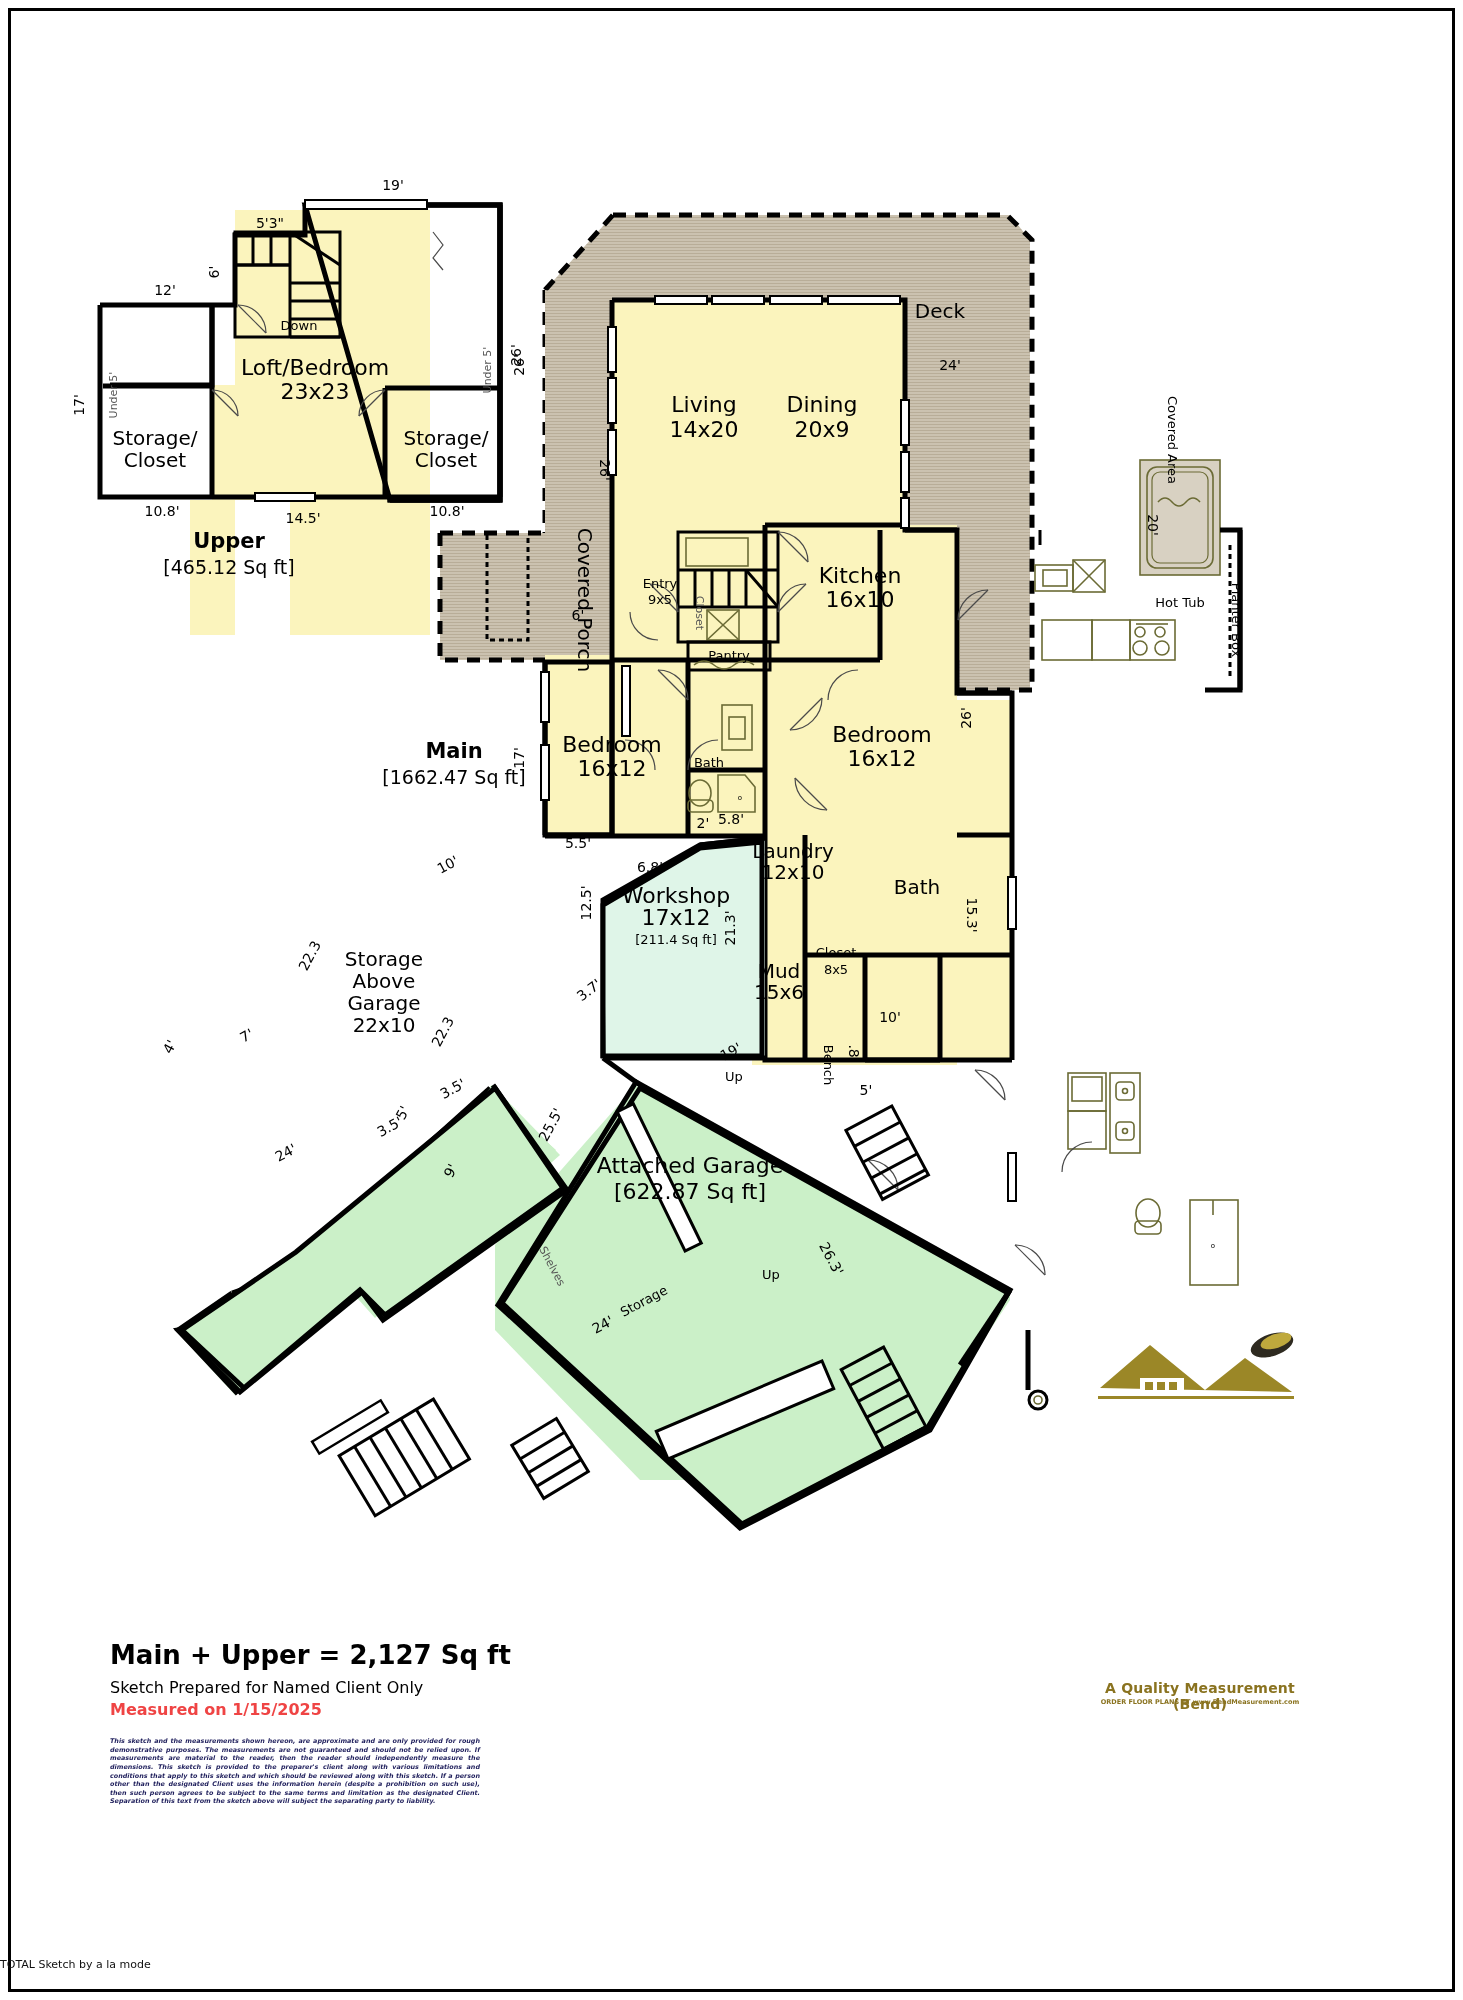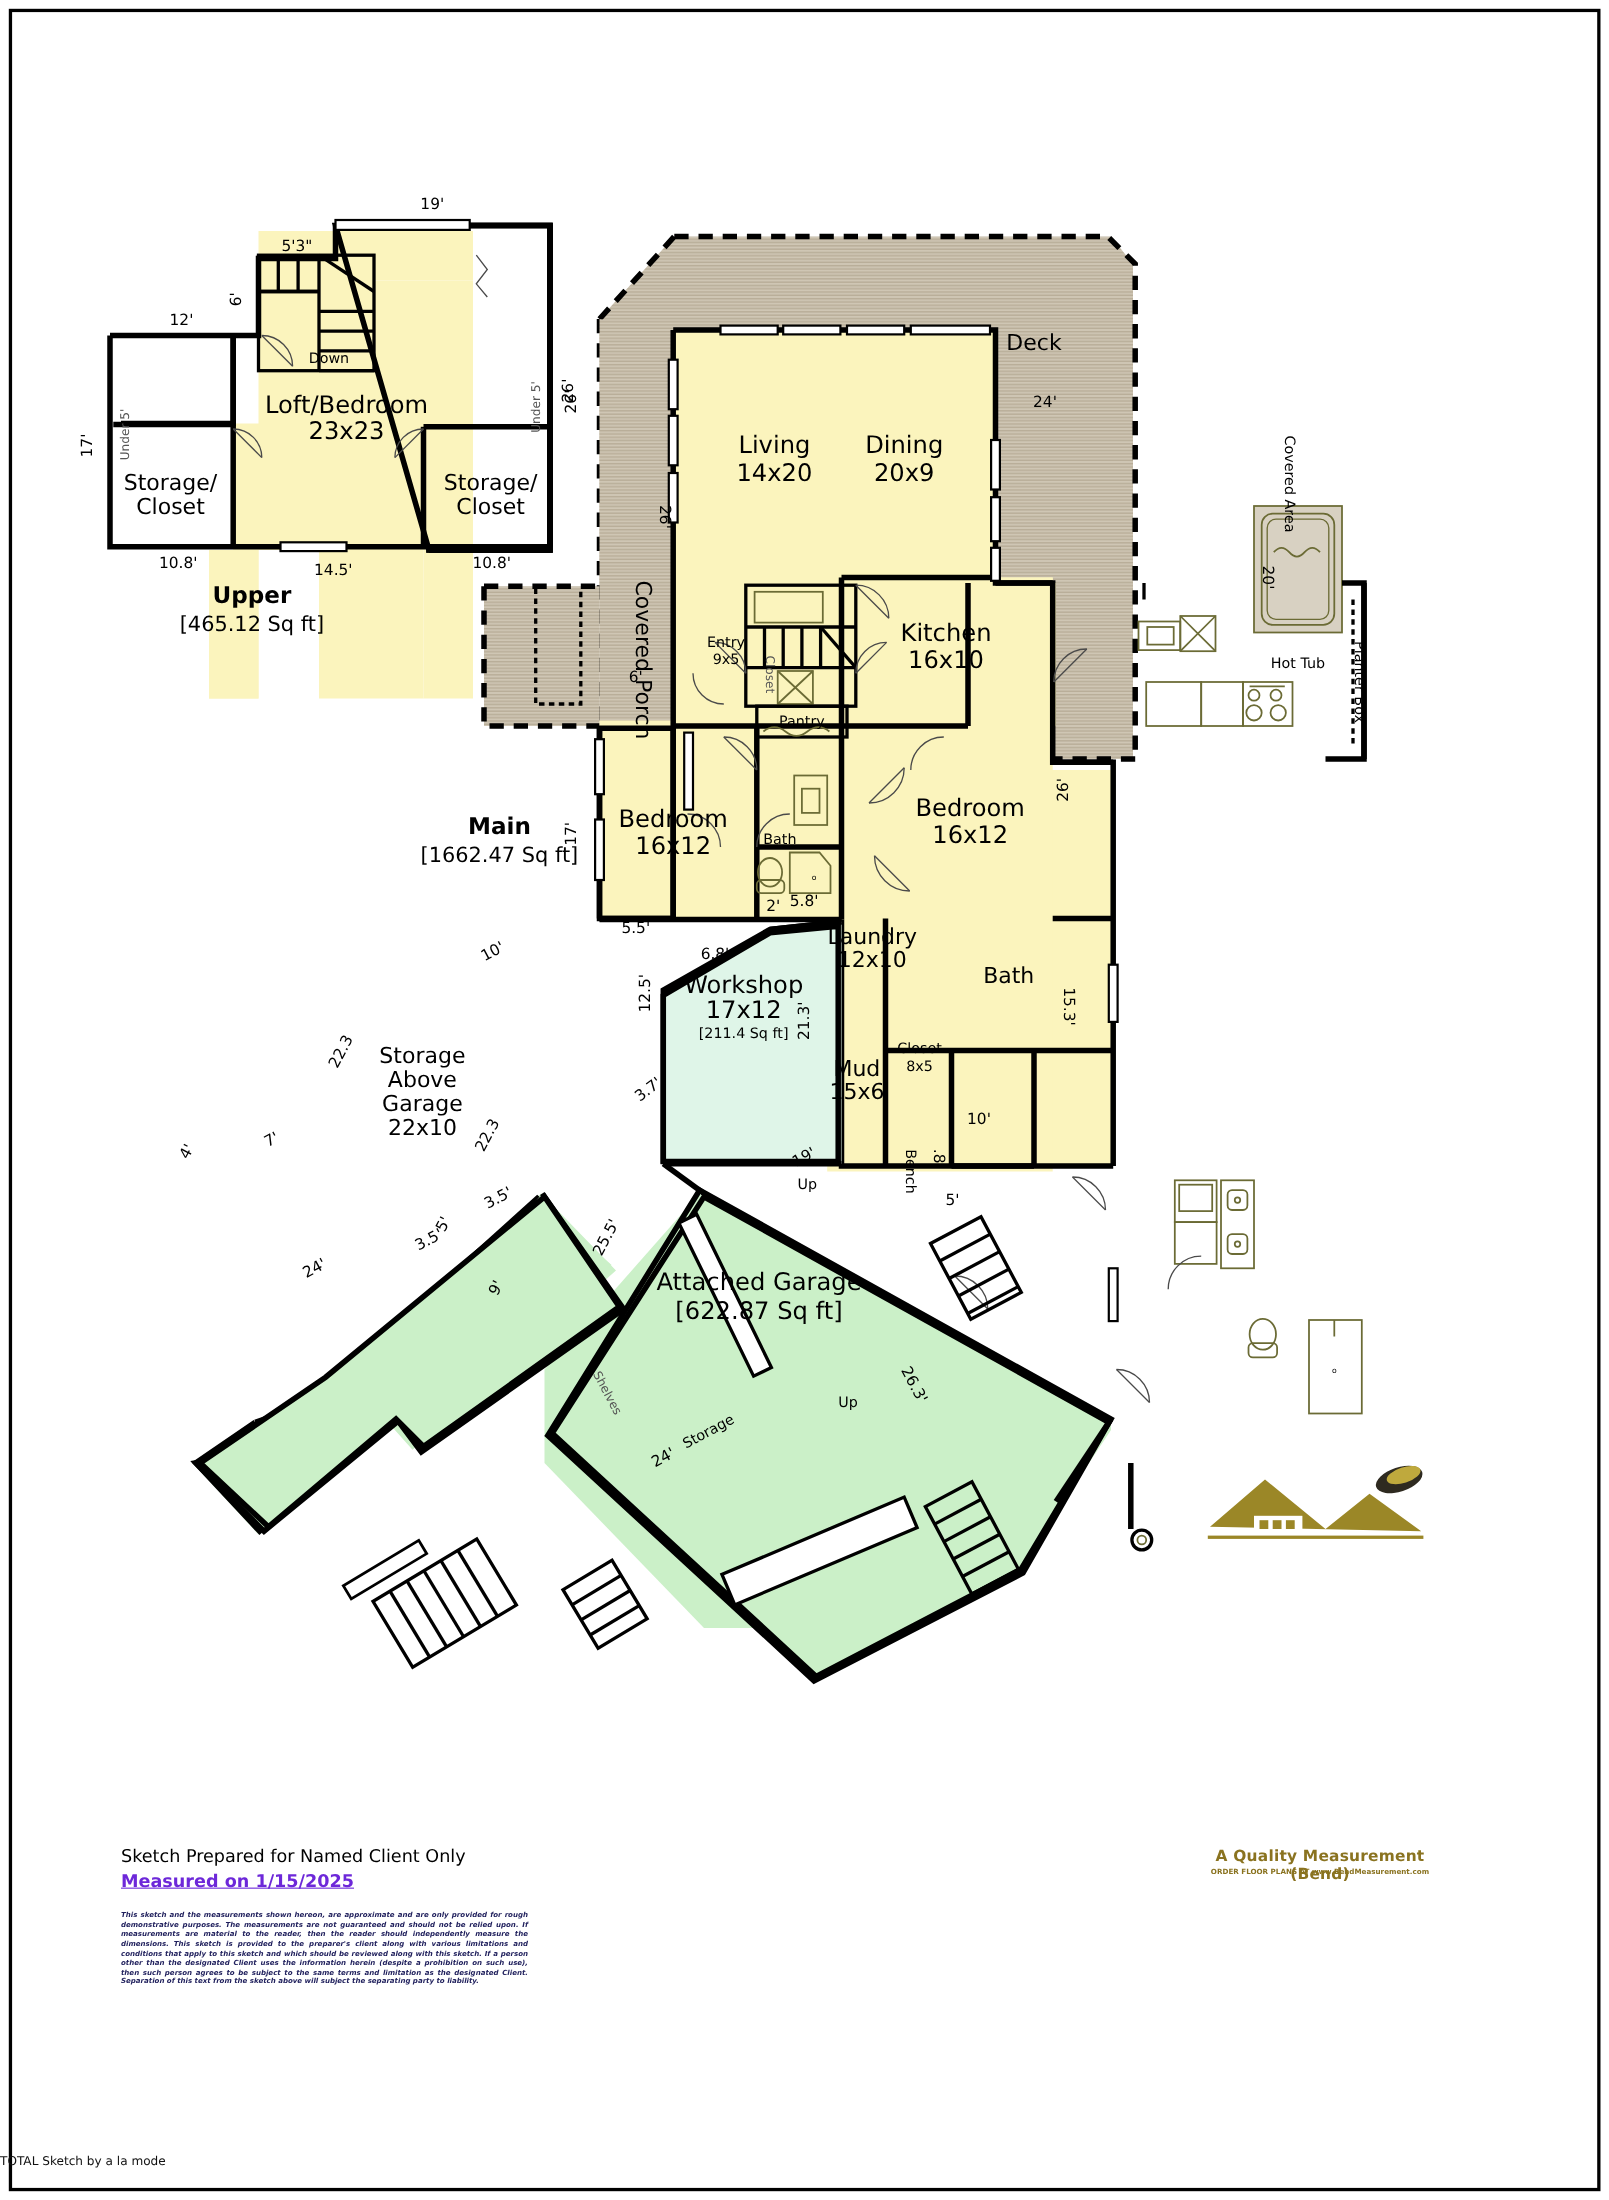--- a/index.html
+++ b/index.html
@@ -19,21 +19,21 @@
   .wallThin{fill:none;stroke:#000;stroke-width:3;}
   .fix{fill:none;stroke:#6b6b35;stroke-width:1.6;}
   .door{fill:none;stroke:#4a4a4a;stroke-width:1.2;}
   .yellow{fill:#fbf4bd;}
   .green{fill:#cbf0c8;}
   .mint{fill:#dff5e8;}
   .dashw{fill:none;stroke:#000;stroke-width:5;stroke-dasharray:13 9;}
   .legal{position:absolute;font-family:"DejaVu Sans",sans-serif;}
   #t-total{left:110px;top:1640px;font-size:26px;font-weight:bold;color:#000;}
   #t-client{left:110px;top:1678px;font-size:16px;font-weight:normal;color:#000;}
-  #t-meas{left:110px;top:1700px;font-size:16px;font-weight:bold;color:#6d28d9;text-decoration:underline;}
+  #t-meas{left:110px;top:1700px;font-size:16px;font-weight:bold;color:#ef4444;}
   #t-disc{left:110px;top:1726px;width:370px;font-size:6.4px;font-weight:bold;font-style:italic;line-height:1.35;color:#1f1f5c;text-align:justify;margin-top:11px;}
   #t-footer{left:0;top:1958px;font-size:11px;color:#111;}
   .logo{position:absolute;left:1095px;top:1640px;width:210px;height:70px;}
   .logo .ln1{position:absolute;left:0;top:40px;width:210px;text-align:center;font-size:14px;font-weight:bold;color:#8a7320;letter-spacing:.2px;}
   .logo .ln2{position:absolute;left:0;top:58px;width:210px;text-align:center;font-size:6.5px;font-weight:bold;color:#8a7320;}
 </style>
 </head>
 <body>
 
 <div class="page">
@@ -454,20 +454,21 @@
     <rect x="1140" y="1378" width="44" height="16" fill="#fff"></rect>
     <rect x="1145" y="1382" width="8" height="8" fill="#9b8727"></rect>
     <rect x="1157" y="1382" width="8" height="8" fill="#9b8727"></rect>
     <rect x="1169" y="1382" width="8" height="8" fill="#9b8727"></rect>
     <ellipse cx="1272" cy="1345" rx="22" ry="11" fill="#2e2a20" transform="rotate(-18,1272,1345)"></ellipse>
     <ellipse cx="1276" cy="1341" rx="16" ry="7" fill="#bfa93d" transform="rotate(-18,1276,1341)"></ellipse>
     <rect x="1098" y="1396" width="196" height="3" fill="#9b8727"></rect>
   </g>
 </svg>
 
+  <div class="legal" id="t-total">Main + Upper = 2,127 Sq ft</div>
   <div class="legal" id="t-client">Sketch Prepared for Named Client Only</div>
   <div class="legal" id="t-meas">Measured on 1/15/2025</div>
   <div class="legal" id="t-disc">This sketch and the measurements shown hereon, are approximate and are only provided for rough demonstrative purposes. The measurements are not guaranteed and should not be relied upon.  If measurements are material to the reader, then the reader should independently measure the dimensions.  This sketch is provided to the preparer's client along with various limitations and conditions that apply to this sketch and which should be reviewed along with this sketch.  If a person other than the designated Client uses the information herein (despite a prohibition on such use), then such person agrees to be subject to the same terms and limitation as the designated Client.  Separation of this text from the sketch above will subject the separating party to liability.</div>
   <div class="legal" id="t-footer">TOTAL Sketch by a la mode</div>
 
   <div class="logo">
     <div class="ln1">A Quality Measurement (Bend)</div>
     <div class="ln2">ORDER FLOOR PLANS AT www.BendMeasurement.com</div>
   </div>
 </div>

